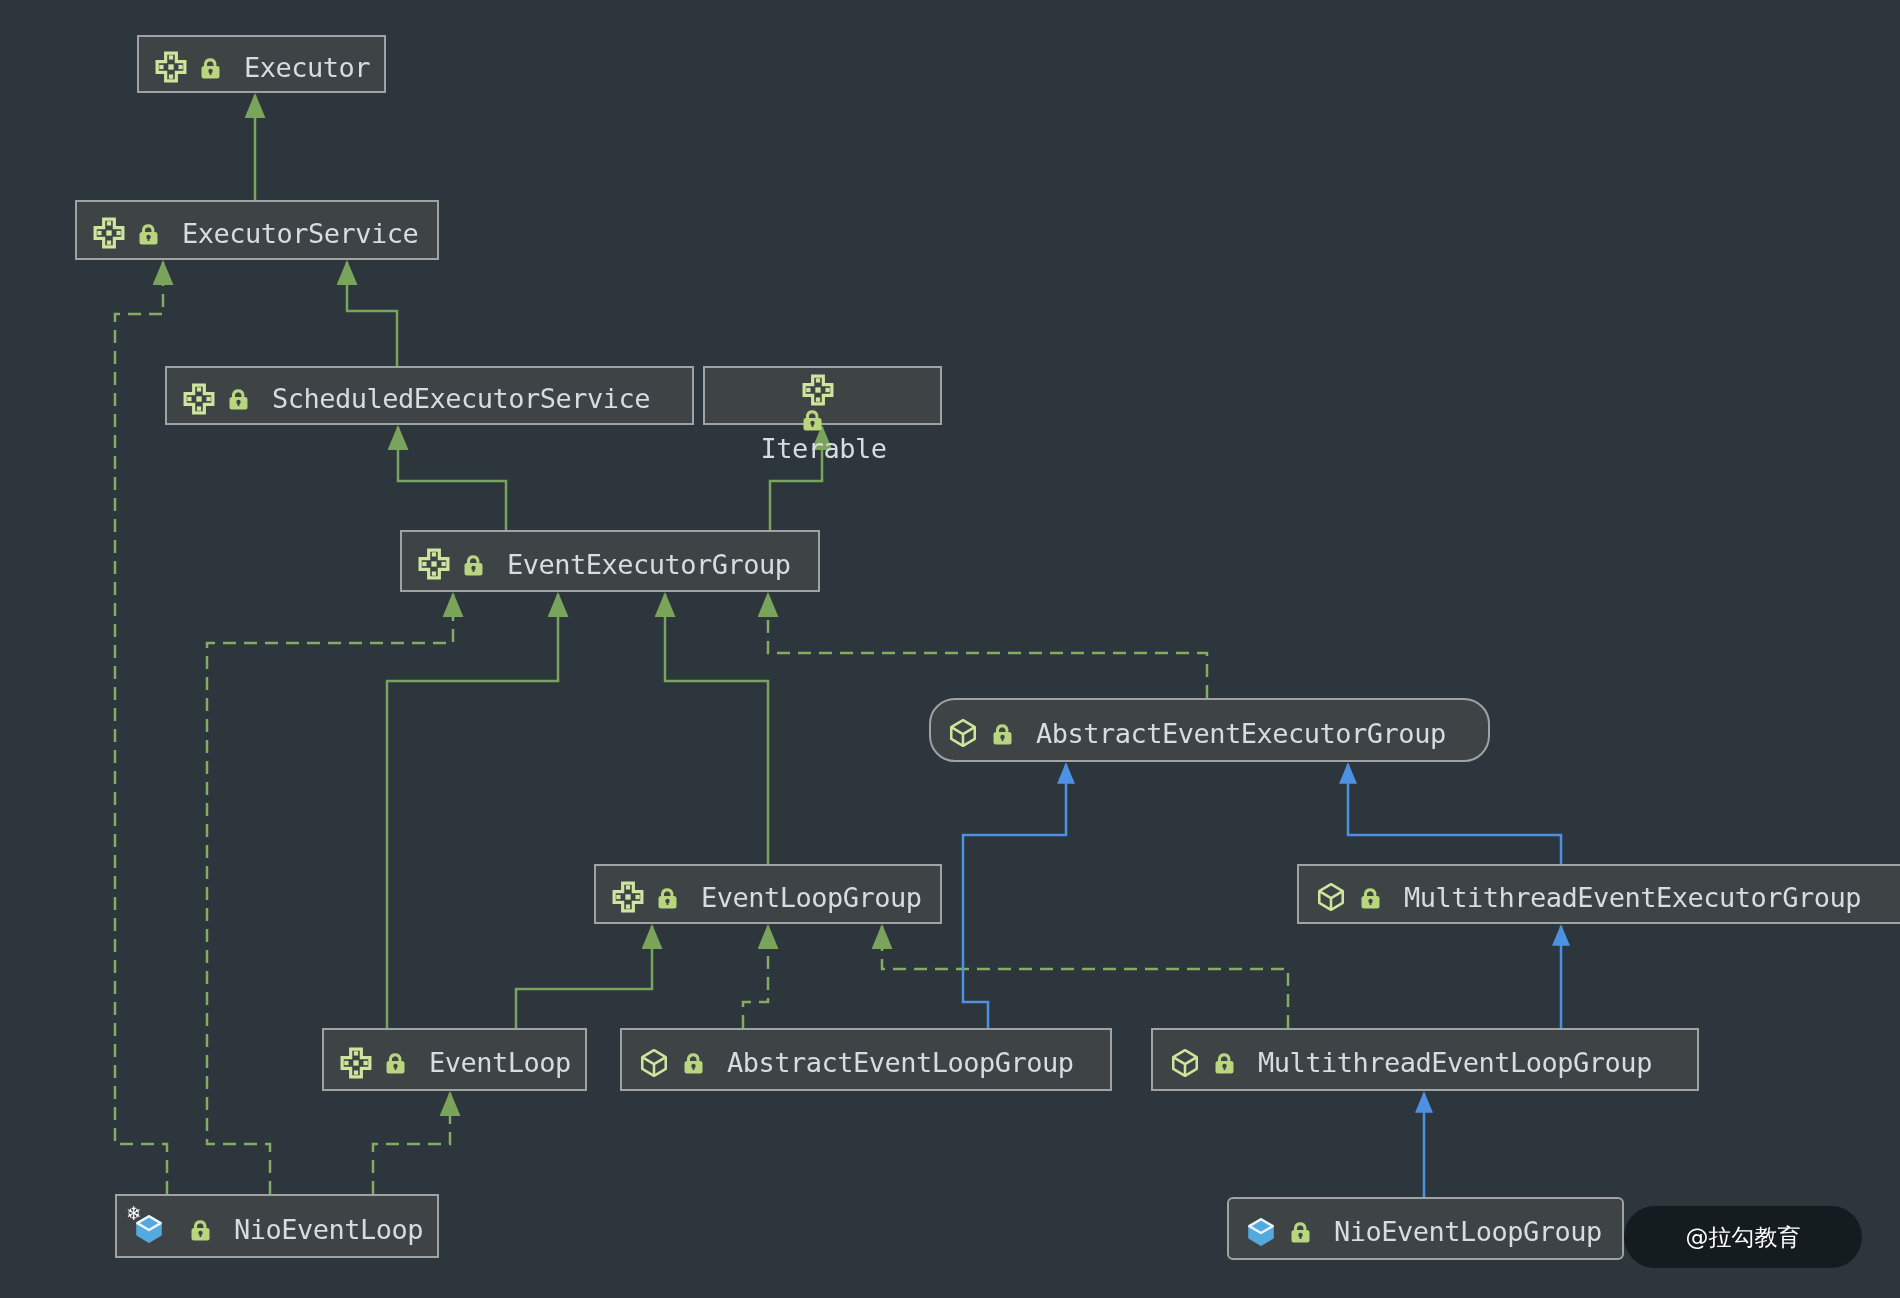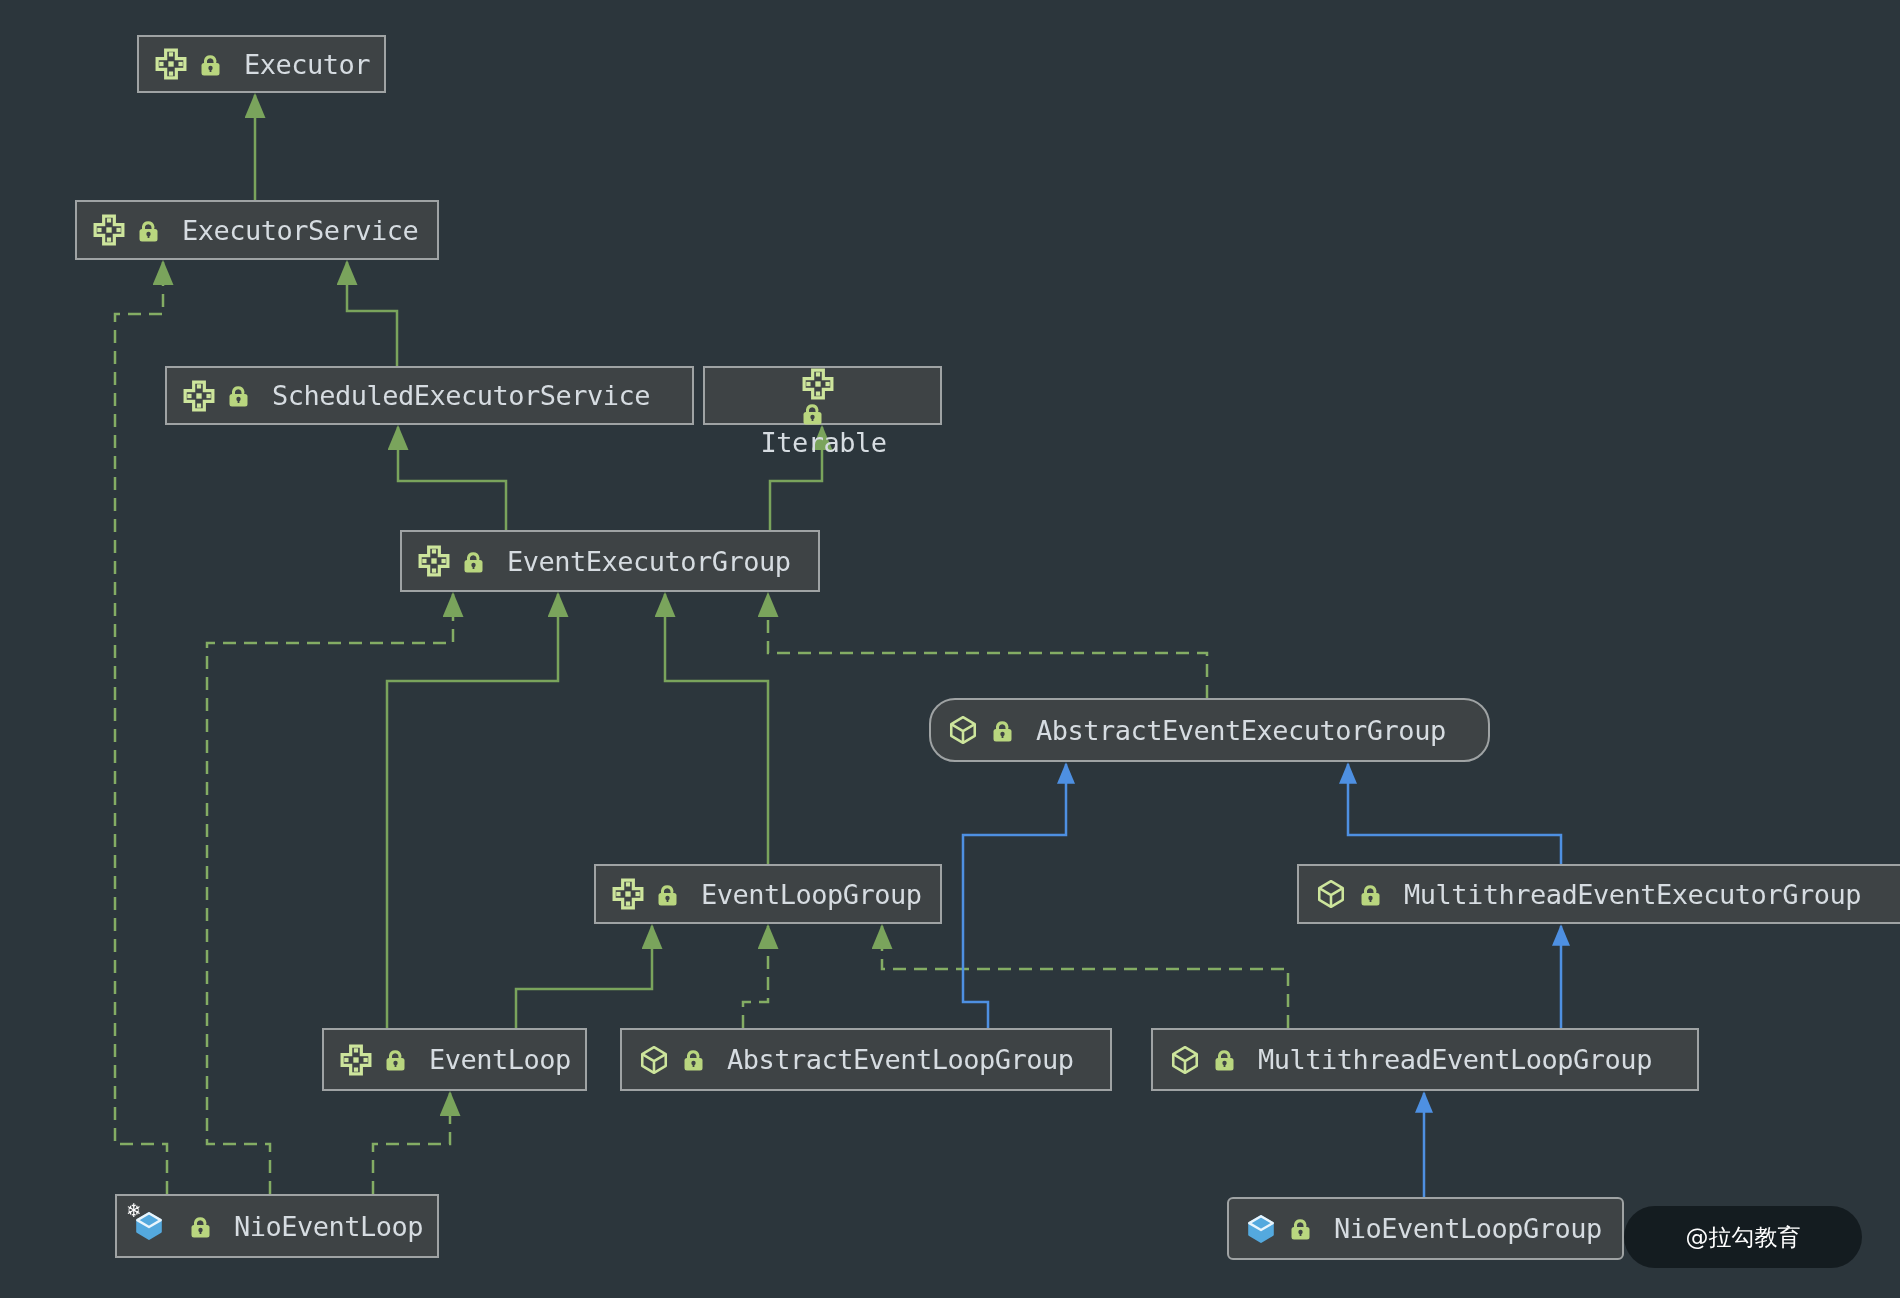--- a/index.html
+++ b/index.html
@@ -4,21 +4,21 @@
 <style>
   html,body{margin:0;padding:0;background:#2b353b;}
   #canvas{position:relative;width:1900px;height:1298px;background:#2c363c;overflow:hidden;
           font-family:"DejaVu Sans Mono","Liberation Mono",monospace;}
   #edge-svg{position:absolute;left:0;top:0;width:1900px;height:1298px;}
   .edge{fill:none;stroke-width:2.5px;}
   .green-solid{stroke:#7aa45c;}
   .green-dashed{stroke:#84ad64;stroke-dasharray:13 8;}
   .blue-solid{stroke:#4e90e2;}
   .node{position:absolute;box-sizing:border-box;background:#3e4345;border:2px solid #9fa3a4;
-        display:flex;align-items:center;padding:0 14px 0 16px;color:#d6dce1;font-size:27px;
+        display:flex;align-items:center;padding:6px 14px 0 16px;color:#d6dce1;font-size:27px;
         letter-spacing:-0.5px;white-space:nowrap;cursor:default;}
   .node .ic{width:32px;height:32px;flex:0 0 auto;margin-right:12px;}
   .node .ic.lock{width:23px;height:27px;margin-right:22px;}
   .icwrap{position:relative;display:inline-flex;flex:0 0 auto;}
   .snow{position:absolute;left:-7px;top:-9px;color:#ffffff;font-size:19px;line-height:1;
         font-family:"DejaVu Sans",sans-serif;}
   .lbl{flex:0 0 auto;}
   #watermark{position:absolute;left:1624px;top:1206px;width:238px;height:62px;border-radius:32px;
         background:rgba(14,20,24,0.78);display:flex;align-items:center;justify-content:center;
         color:#ffffff;font-size:23px;font-family:"DejaVu Sans","Liberation Sans",sans-serif;}

